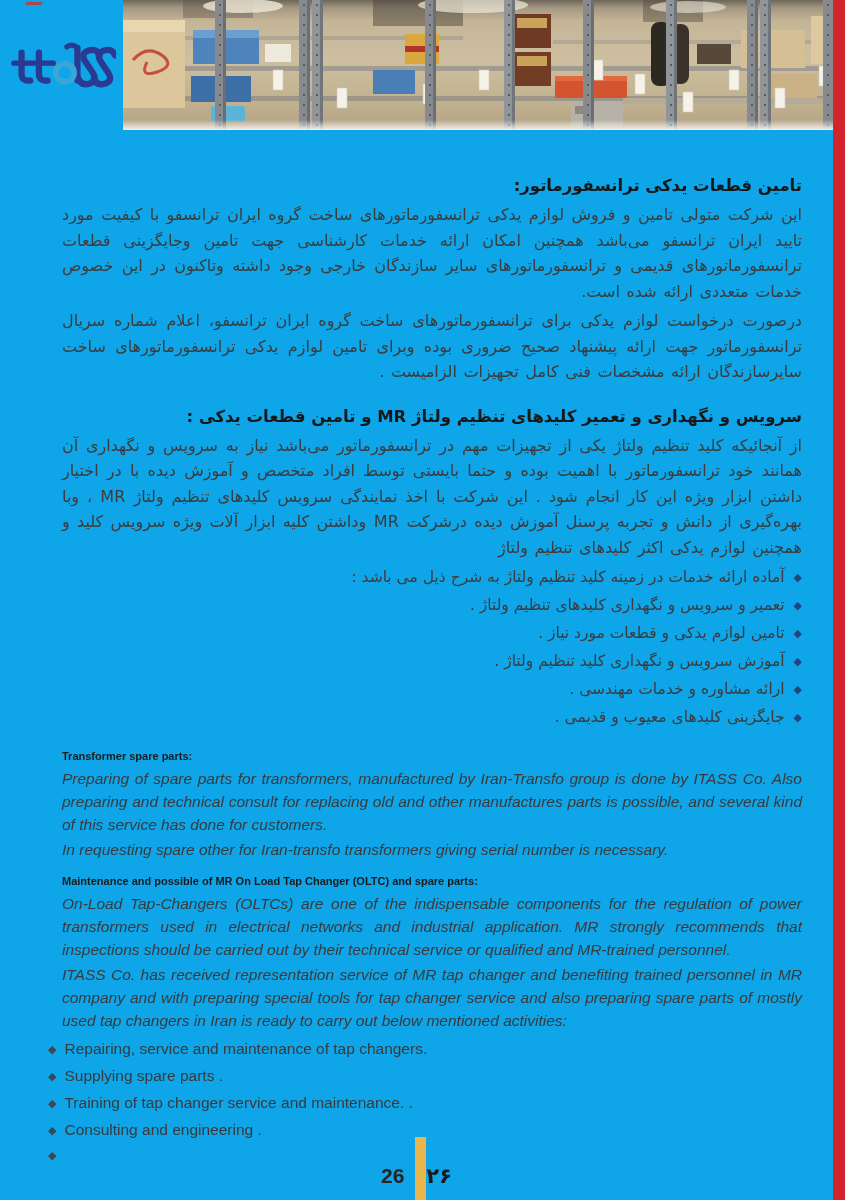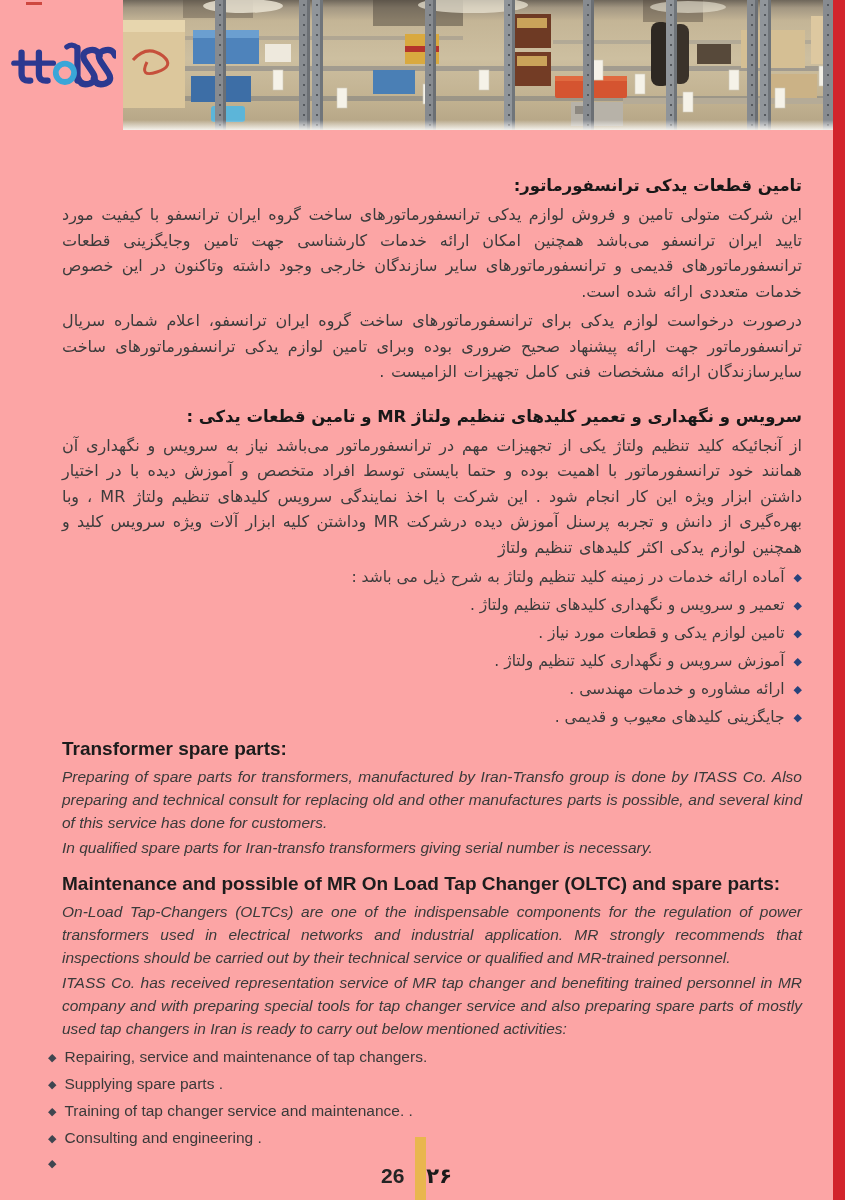--- a/index.html
+++ b/index.html
@@ -1,18 +1,18 @@
 <!DOCTYPE html>
 <html lang="en"><head>
 <meta charset="utf-8">
 <style>
   html,body{margin:0;padding:0;background:#e8e8e8;}
   .page{
     position:relative;width:845px;height:1200px;margin:0 auto;
-    background:#fca5a5;overflow:hidden;
+    background:#0ea5e9;overflow:hidden;
     font-family:"DejaVu Sans",sans-serif;
   }
   
   .red-stripe{position:absolute;top:0;right:0;width:12px;height:1200px;}
   
   .scan-mark{position:absolute;top:2px;left:26px;width:16px;height:3px;background:#c5372e;opacity:.85;}
   
   .photo-wrap{position:absolute;top:0;left:123px;width:710px;height:130px;overflow:hidden;}
   .photo-wrap svg{display:block;width:100%;height:100%;}
   
@@ -43,21 +43,21 @@
     margin-left:9px; 
     transform:translateY(-1px);
   }
 
   
   .en-block{
     position:absolute;top:738px;left:62px;width:740px;
     font-family:"Liberation Sans",sans-serif;color:#3a3a3a;
   }
   .en-heading{
-    font-size:19px;font-weight:bold;color:#1c1c1c;margin:0 0 5px 0;
+    font-size:11px;font-weight:bold;color:#1c1c1c;margin:12px 0 5px 0;
   }
   .en-par{font-size:15.5px;line-height:23px;margin:0 0 2px 0;text-align:justify;font-style:italic;}
   .en-par.plain{text-align:left;}
   .en-sec2{margin-top:14px;}
   .en-list{list-style:none;margin:4px 0 0 -14px;padding:0;}
   .en-li{display:flex;align-items:baseline;font-size:15.5px;line-height:25px;color:#3a3a3a;}
   .en-marker{color:#3f4650;font-size:11px;margin-right:8px;flex:0 0 auto;transform:translateY(-1px);}
 
   
   .footer{
@@ -250,21 +250,21 @@
       <li class="fa-li">
           <span class="fa-marker">◆</span>
           <span>جایگزینی کلیدهای معیوب و قدیمی .</span>
         </li>
     </ul>
   </div>
 
   <div class="en-block">
     <h2 class="en-heading">Transformer spare parts:</h2>
     <p class="en-par">Preparing of spare parts for transformers, manufactured by Iran-Transfo group is done by ITASS Co. Also preparing and technical consult for replacing old and other manufactures parts is possible, and several kind of this service has done for customers.</p>
-    <p class="en-par plain">In qualified spare parts for Iran-transfo transformers giving serial number is necessary.</p>
+    <p class="en-par plain">In requesting spare other for Iran-transfo transformers giving serial number is necessary.</p>
 
     <div class="en-sec2">
       <h2 class="en-heading">Maintenance and possible of MR On Load Tap Changer (OLTC) and spare parts:</h2>
       <p class="en-par">On-Load Tap-Changers (OLTCs) are one of the indispensable components for the regulation of power transformers used in electrical networks and industrial application. MR strongly recommends that inspections should be carried out by their technical service or qualified and MR-trained personnel.</p>
       <p class="en-par">ITASS Co. has received representation service of MR tap changer and benefiting trained personnel in MR company and with preparing special tools for tap changer service and also preparing spare parts of mostly used tap changers in Iran is ready to carry out below mentioned activities:</p>
       <ul class="en-list">
         <li class="en-li">
             <span class="en-marker">◆</span>
             <span>Repairing, service and maintenance of tap changers.</span>
           </li>

